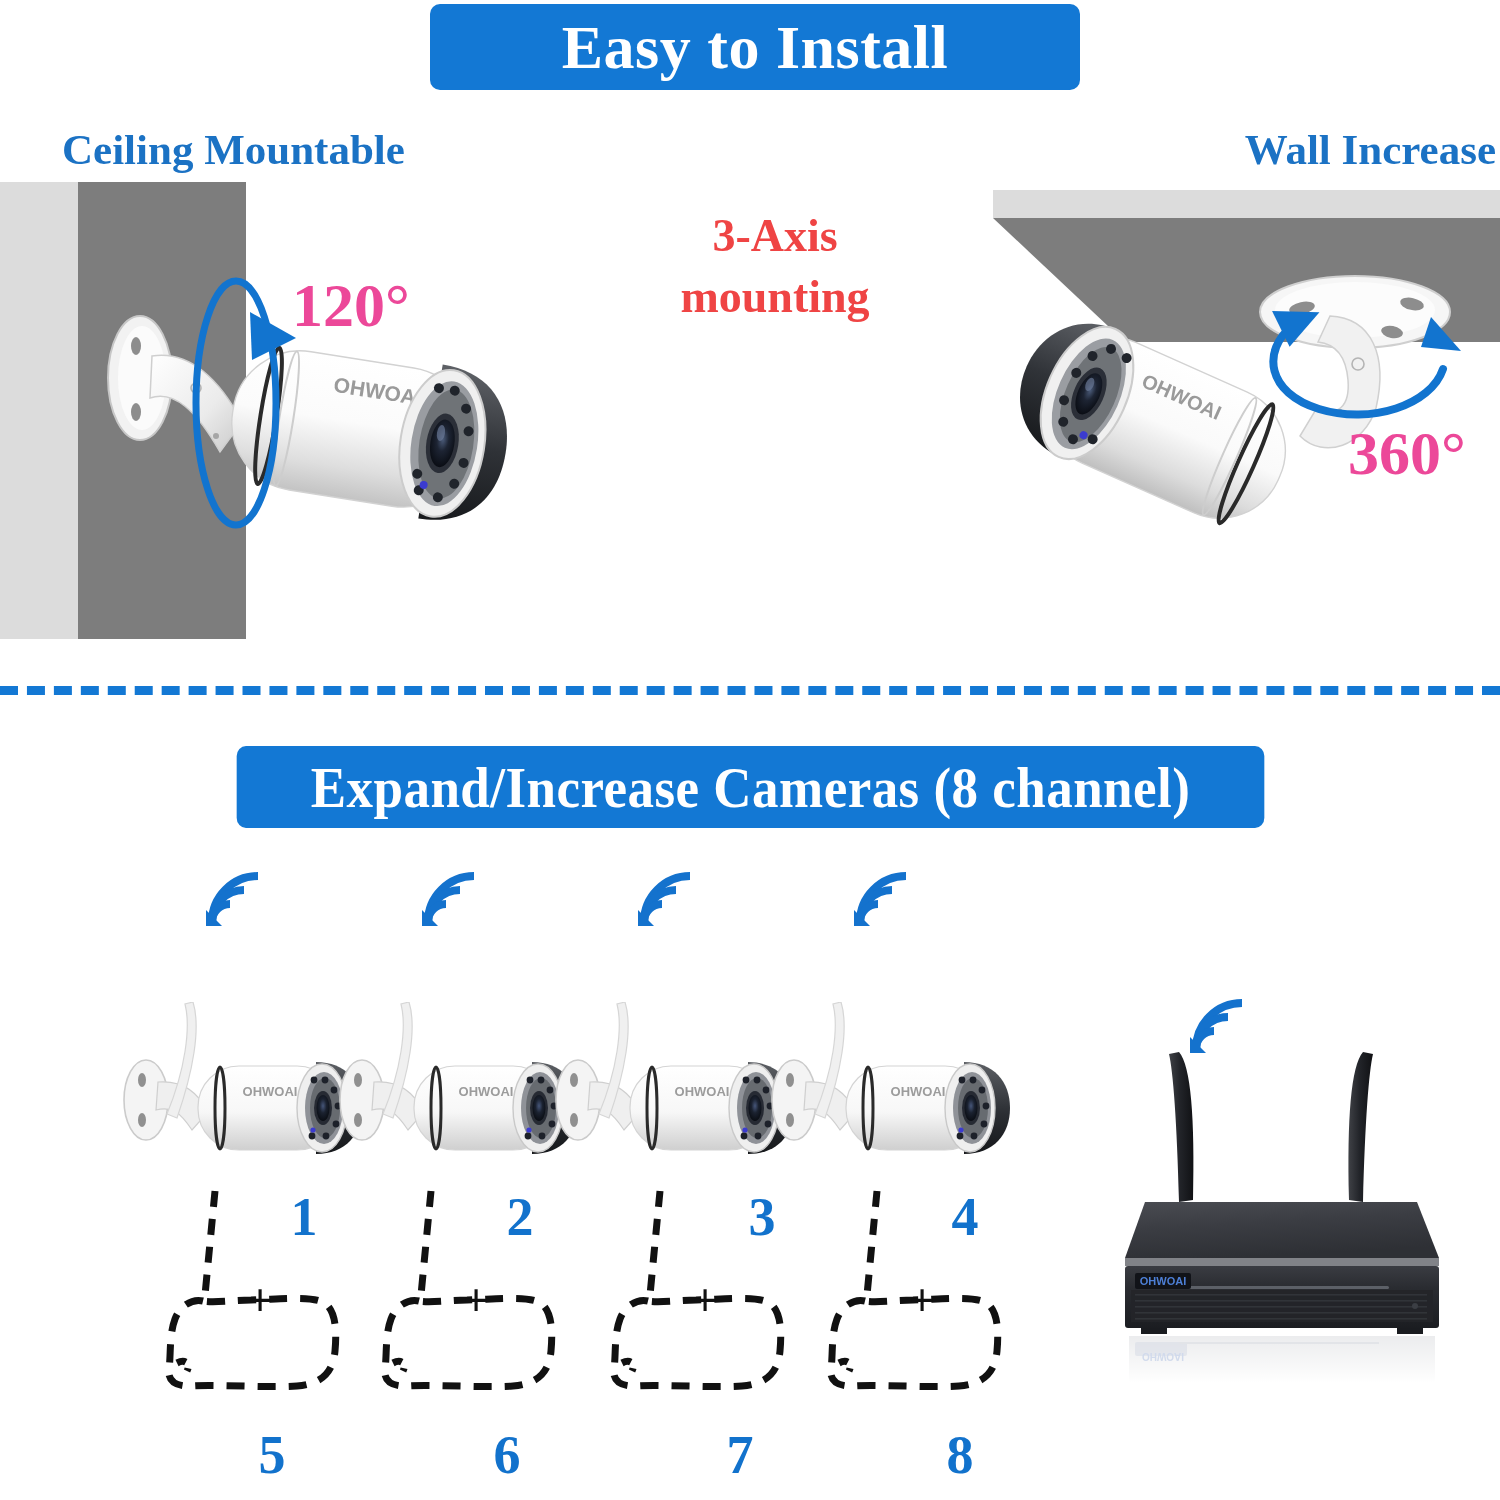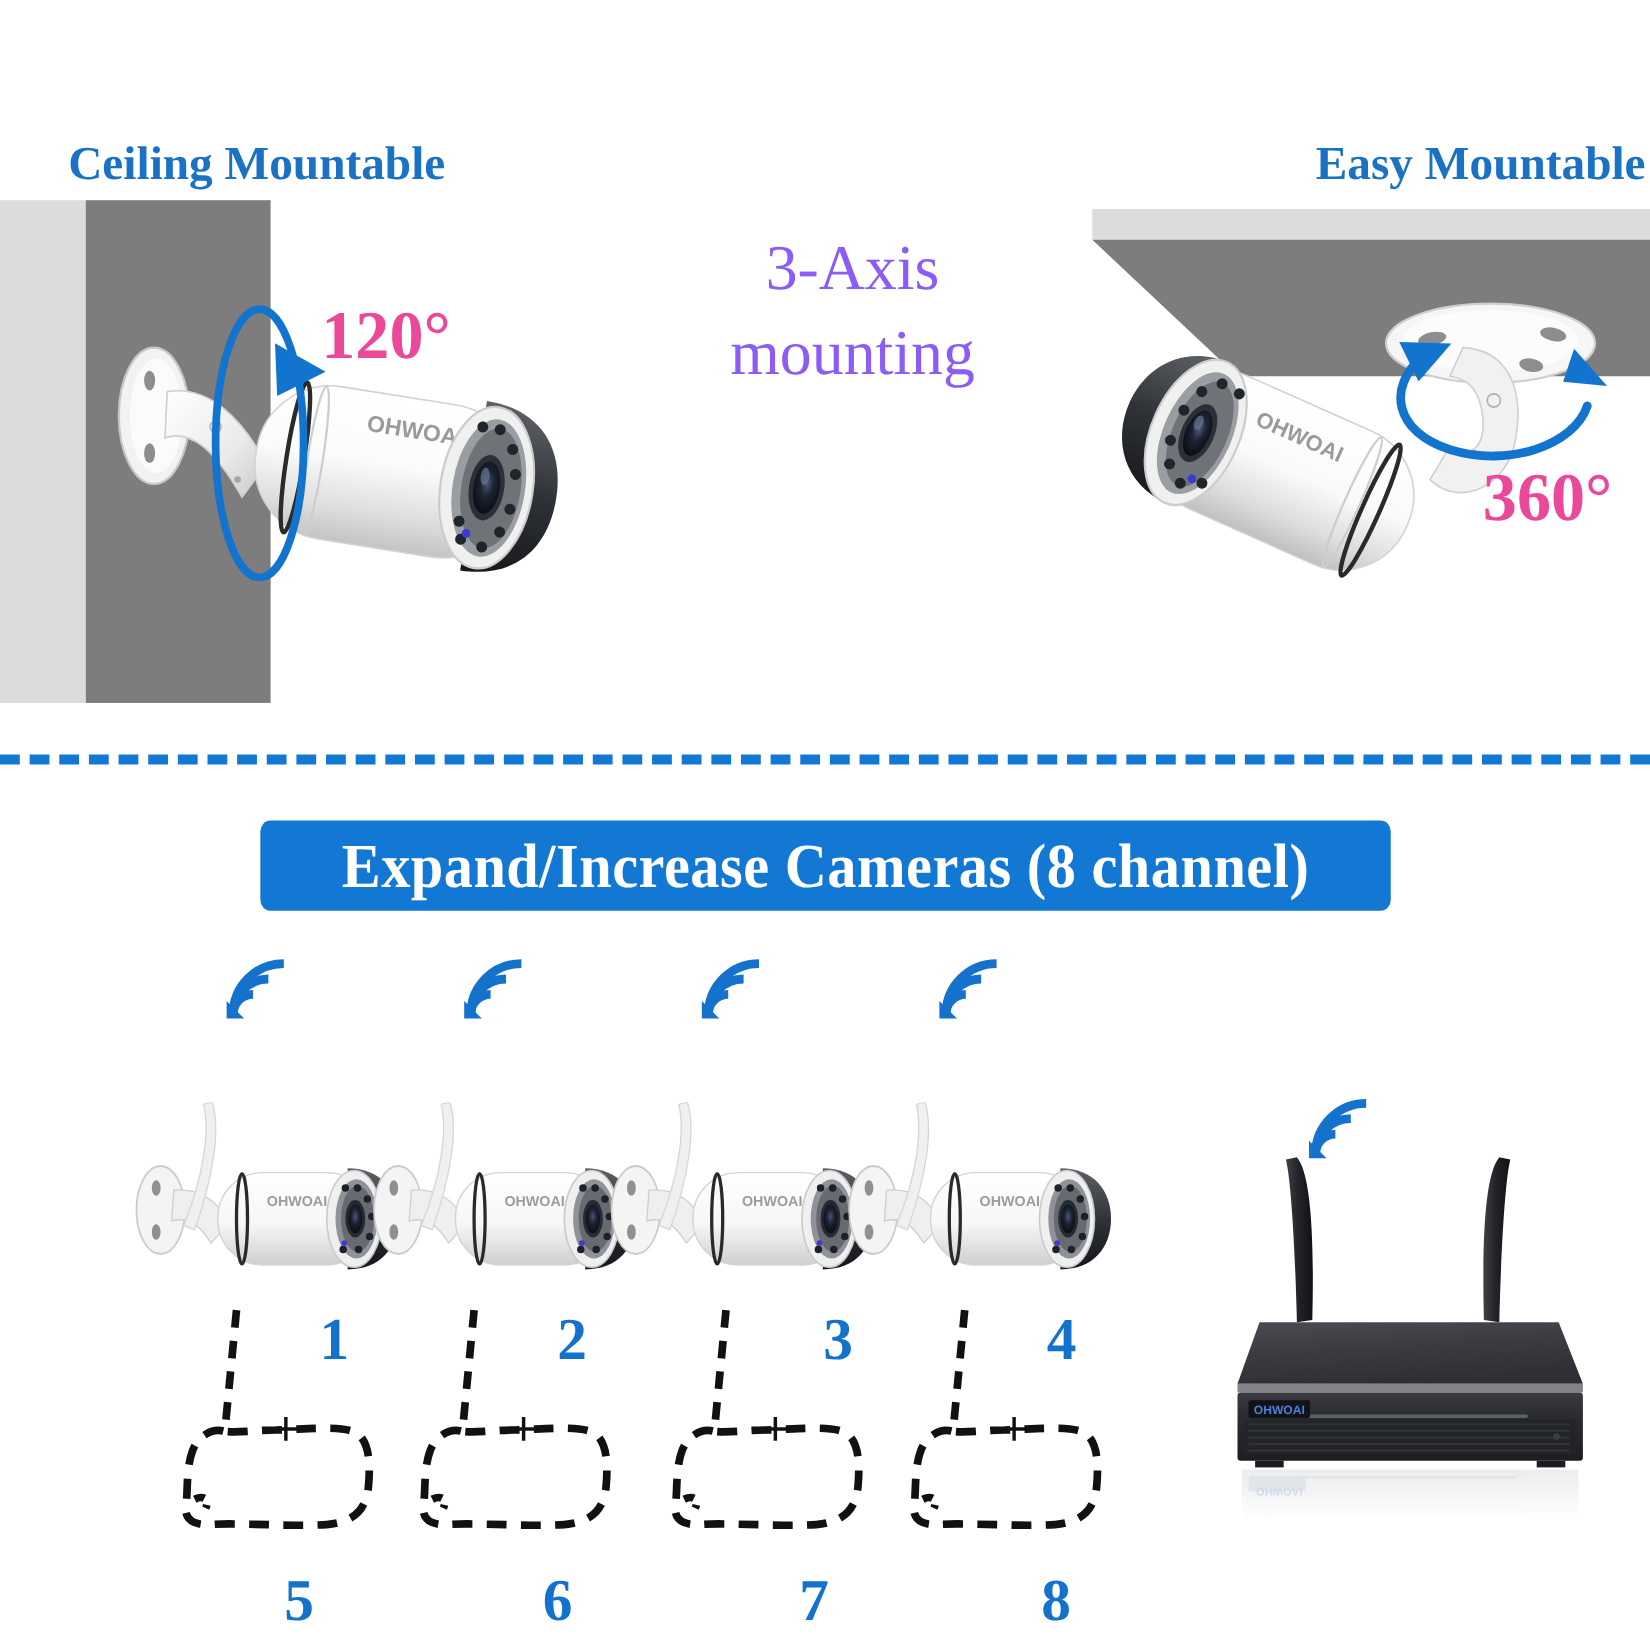--- a/index.html
+++ b/index.html
@@ -54,23 +54,23 @@
   }
   #head-ceiling { left: 26px; top: 125px; }
   #head-wall    { right: 4px;  top: 125px; }
 
   
   #center-title {
     position: absolute;
     left: 580px; top: 205px;
     width: 390px;
     text-align: center;
-    color: #8b5cf6;
-    font-weight: normal;
-    font-size: 58px;
+    color: #ef4444;
+    font-weight: bold;
+    font-size: 46px;
     line-height: 1.33;
   }
   #center-sub {
     position: absolute;
     left: 470px; top: 518px;
     width: 760px;
     text-align: center;
     color: #111111;
     font-size: 45px;
     line-height: 1.42;
@@ -148,23 +148,24 @@
   
   #nvr { position: absolute; left: 1075px; top: 990px; width: 420px; height: 430px; }
 
   .wifi { position: absolute; }
 </style>
 </head>
 <body>
 
 <div id="page">
 
+  <div class="banner" id="banner-install">Easy to Install</div>
 
   <div class="sec-head" id="head-ceiling">Ceiling Mountable</div>
-  <div class="sec-head" id="head-wall">Easy Mountable</div>
+  <div class="sec-head" id="head-wall">Wall Increase</div>
 
   <div id="wall-light"></div>
   <div id="wall-dark"></div>
 
   <svg class="cam" style="left:70px; top:270px;" width="520" height="300" viewBox="0 0 520 300">
     <defs>
       <linearGradient id="bodyG" x1="0" y1="0" x2="0" y2="1">
         <stop offset="0%" stop-color="#ffffff"></stop>
         <stop offset="45%" stop-color="#fbfbfb"></stop>
         <stop offset="78%" stop-color="#dedede"></stop>

